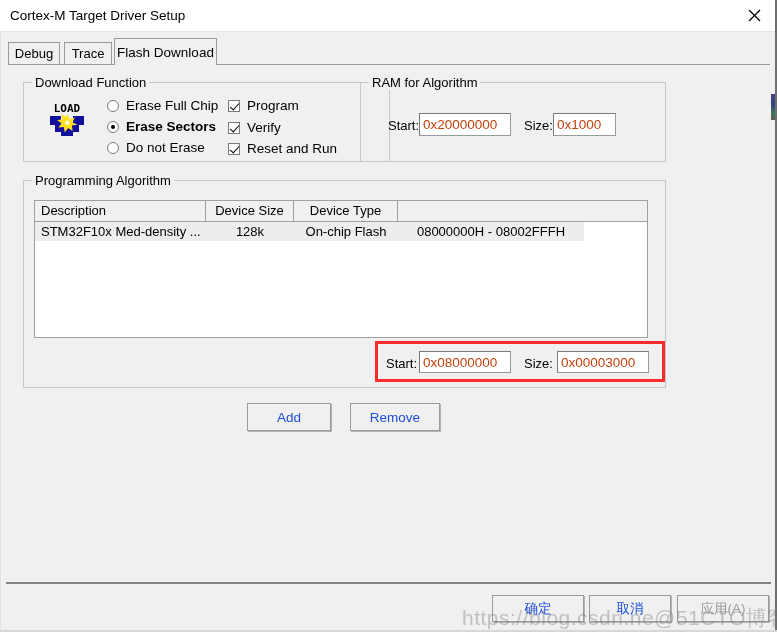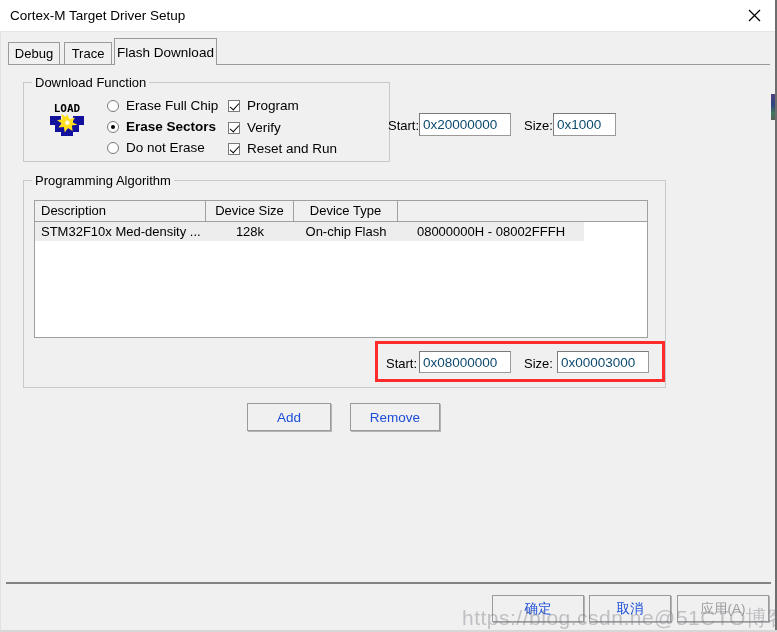--- a/index.html
+++ b/index.html
@@ -166,21 +166,21 @@
   }
   .text-input {
     position: absolute;
     background: #ffffff;
     border: 1px solid #9a9a9a;
     border-top-color: #7a7a7a;
     border-left-color: #7a7a7a;
     box-sizing: border-box;
     font-family: "Liberation Sans", "DejaVu Sans", sans-serif;
     font-size: 13.5px;
-    color: #0c4a6e;
+    color: #c2410c;
     padding: 0 0 0 3px;
     line-height: 20px;
     outline: none;
   }
   
   #algo-table {
     position: absolute;
     left: 34px; top: 200px;
     width: 614px; height: 138px;
     background: #ffffff;
@@ -359,20 +359,23 @@
   </div>
   <div class="check-row" style="left:228px; top:120px;">
     <span class="check-box checked"></span>
     <span>Verify</span>
   </div>
   <div class="check-row" style="left:228px; top:141px;">
     <span class="check-box checked"></span>
     <span>Reset and Run</span>
   </div>
 
+  <div class="group" style="left:360px; top:82px; width:306px; height:80px;">
+    <div class="group-title">RAM for Algorithm</div>
+  </div>
   <div class="field-label" style="left:388px; top:118px;">Start:</div>
   <input class="text-input" style="left: 419px; top: 113px; width: 92px; height: 23px;" value="0x20000000">
   <div class="field-label" style="left:524px; top:118px;">Size:</div>
   <input class="text-input" style="left: 553px; top: 113px; width: 63px; height: 23px;" value="0x1000">
 
   <div class="group" style="left:23px; top:180px; width:643px; height:208px;">
     <div class="group-title">Programming Algorithm</div>
   </div>
 
   <div id="algo-table">

